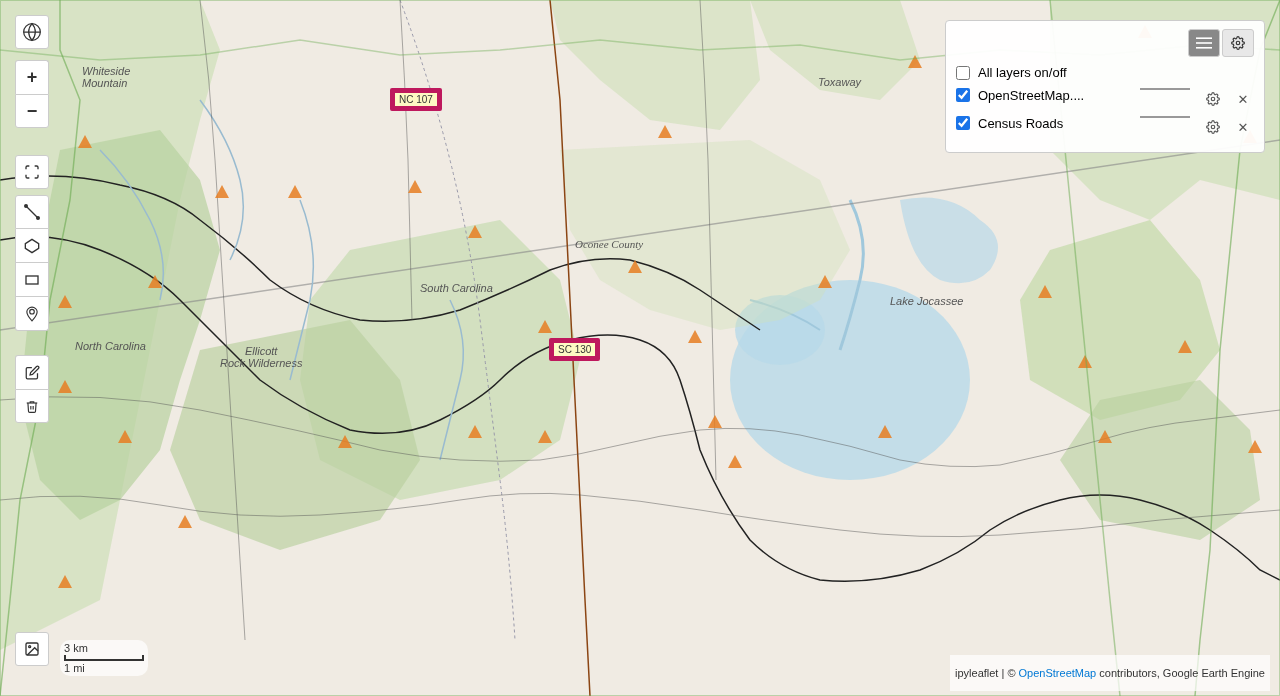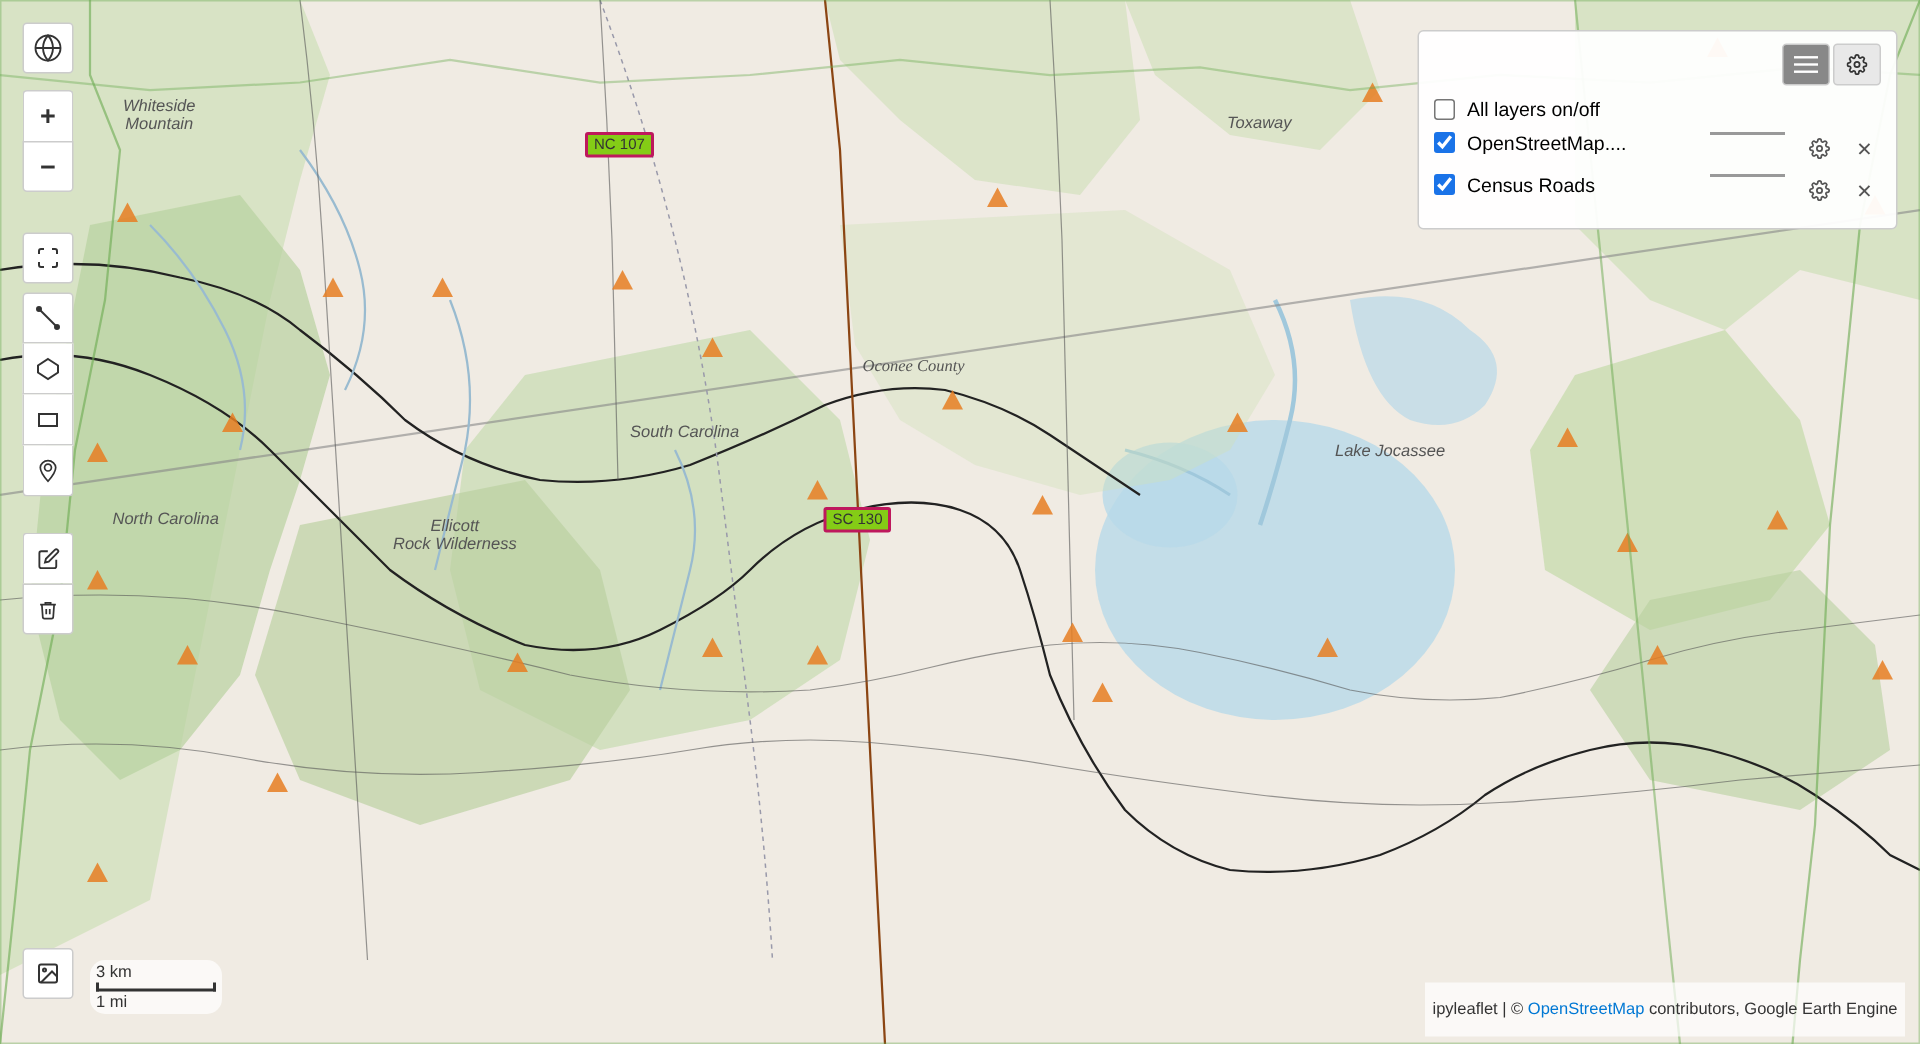--- a/index.html
+++ b/index.html
@@ -272,22 +272,22 @@
       position: absolute;
       font-size: 11px;
       color: #555;
       pointer-events: none;
       white-space: nowrap;
       font-style: italic;
     }
 
     .road-label {
       position: absolute;
-      background: #84cc16;
-      border: 2px solid #be185d;
+      background: #fef9c3;
+      border: 5px solid #be185d;
       border-radius: 2px;
       font-size: 10px;
       padding: 1px 4px;
       color: #333;
       pointer-events: none;
     }
   </style>
 </head>
 <body>
 
@@ -377,24 +377,24 @@
     <polygon points="1145,25 1138,38 1152,38" fill="#e67e22" opacity="0.85"></polygon>
 
     <rect x="0" y="0" width="1280" height="696" fill="none" stroke="#6aaa50" stroke-width="2" opacity="0.4"></rect>
     <path d="M60,0 L60,50 L80,100 L70,200 L50,300 L40,400 L20,500 L10,600 L0,696" stroke="#6aaa50" stroke-width="1.5" fill="none" opacity="0.6"></path>
     <path d="M0,50 L100,60 L200,55 L300,40 L400,55 L500,50 L600,40 L700,50 L800,45 L900,60 L1000,50 L1100,55 L1200,45 L1280,50" stroke="#6aaa50" stroke-width="1.5" fill="none" opacity="0.4"></path>
 
     <path d="M1280,0 L1260,50 L1240,150 L1230,250 L1220,350 L1215,450 L1210,550 L1200,640 L1195,696" stroke="#6aaa50" stroke-width="1.5" fill="none" opacity="0.6"></path>
     <path d="M1050,0 L1060,100 L1070,200 L1080,300 L1090,400 L1100,500 L1110,600 L1120,696" stroke="#6aaa50" stroke-width="1.5" fill="none" opacity="0.5"></path>
   </svg>
 
-  <div class="map-label" style="top:65px; left:82px; white-space:pre-wrap; text-align:center;">Whiteside<br>Mountain</div>
+  <div class="map-label" style="top:65px; left:82px; white-space:pre-wrap; text-align:left;">Whiteside<br>Mountain</div>
   <div class="map-label" style="top:340px; left:75px;">North Carolina</div>
   <div class="map-label" style="top:282px; left:420px;">South Carolina</div>
-  <div class="map-label" style="top:345px; left:220px; text-align:center;margin-left:42px;">Ellicott<br>Rock Wilderness</div>
+  <div class="map-label" style="top:345px; left:220px; text-align:center;">Ellicott<br>Rock Wilderness</div>
   <div class="map-label" style="top:238px; left:575px;font-family:Liberation Serif, serif;">Oconee County</div>
   <div class="map-label" style="top:295px; left:890px;">Lake Jocassee</div>
   <div class="map-label" style="top:76px; left:818px;">Toxaway</div>
 
   <div class="road-label" style="top:88px; left:390px;">NC 107</div>
   <div class="road-label" style="top:338px; left:549px;text-align:right;">SC 130</div>
 
   <div id="globe-btn">
     <svg width="20" height="20" viewBox="0 0 24 24" fill="none" stroke="#333" stroke-width="1.5">
       <circle cx="12" cy="12" r="10"></circle>

